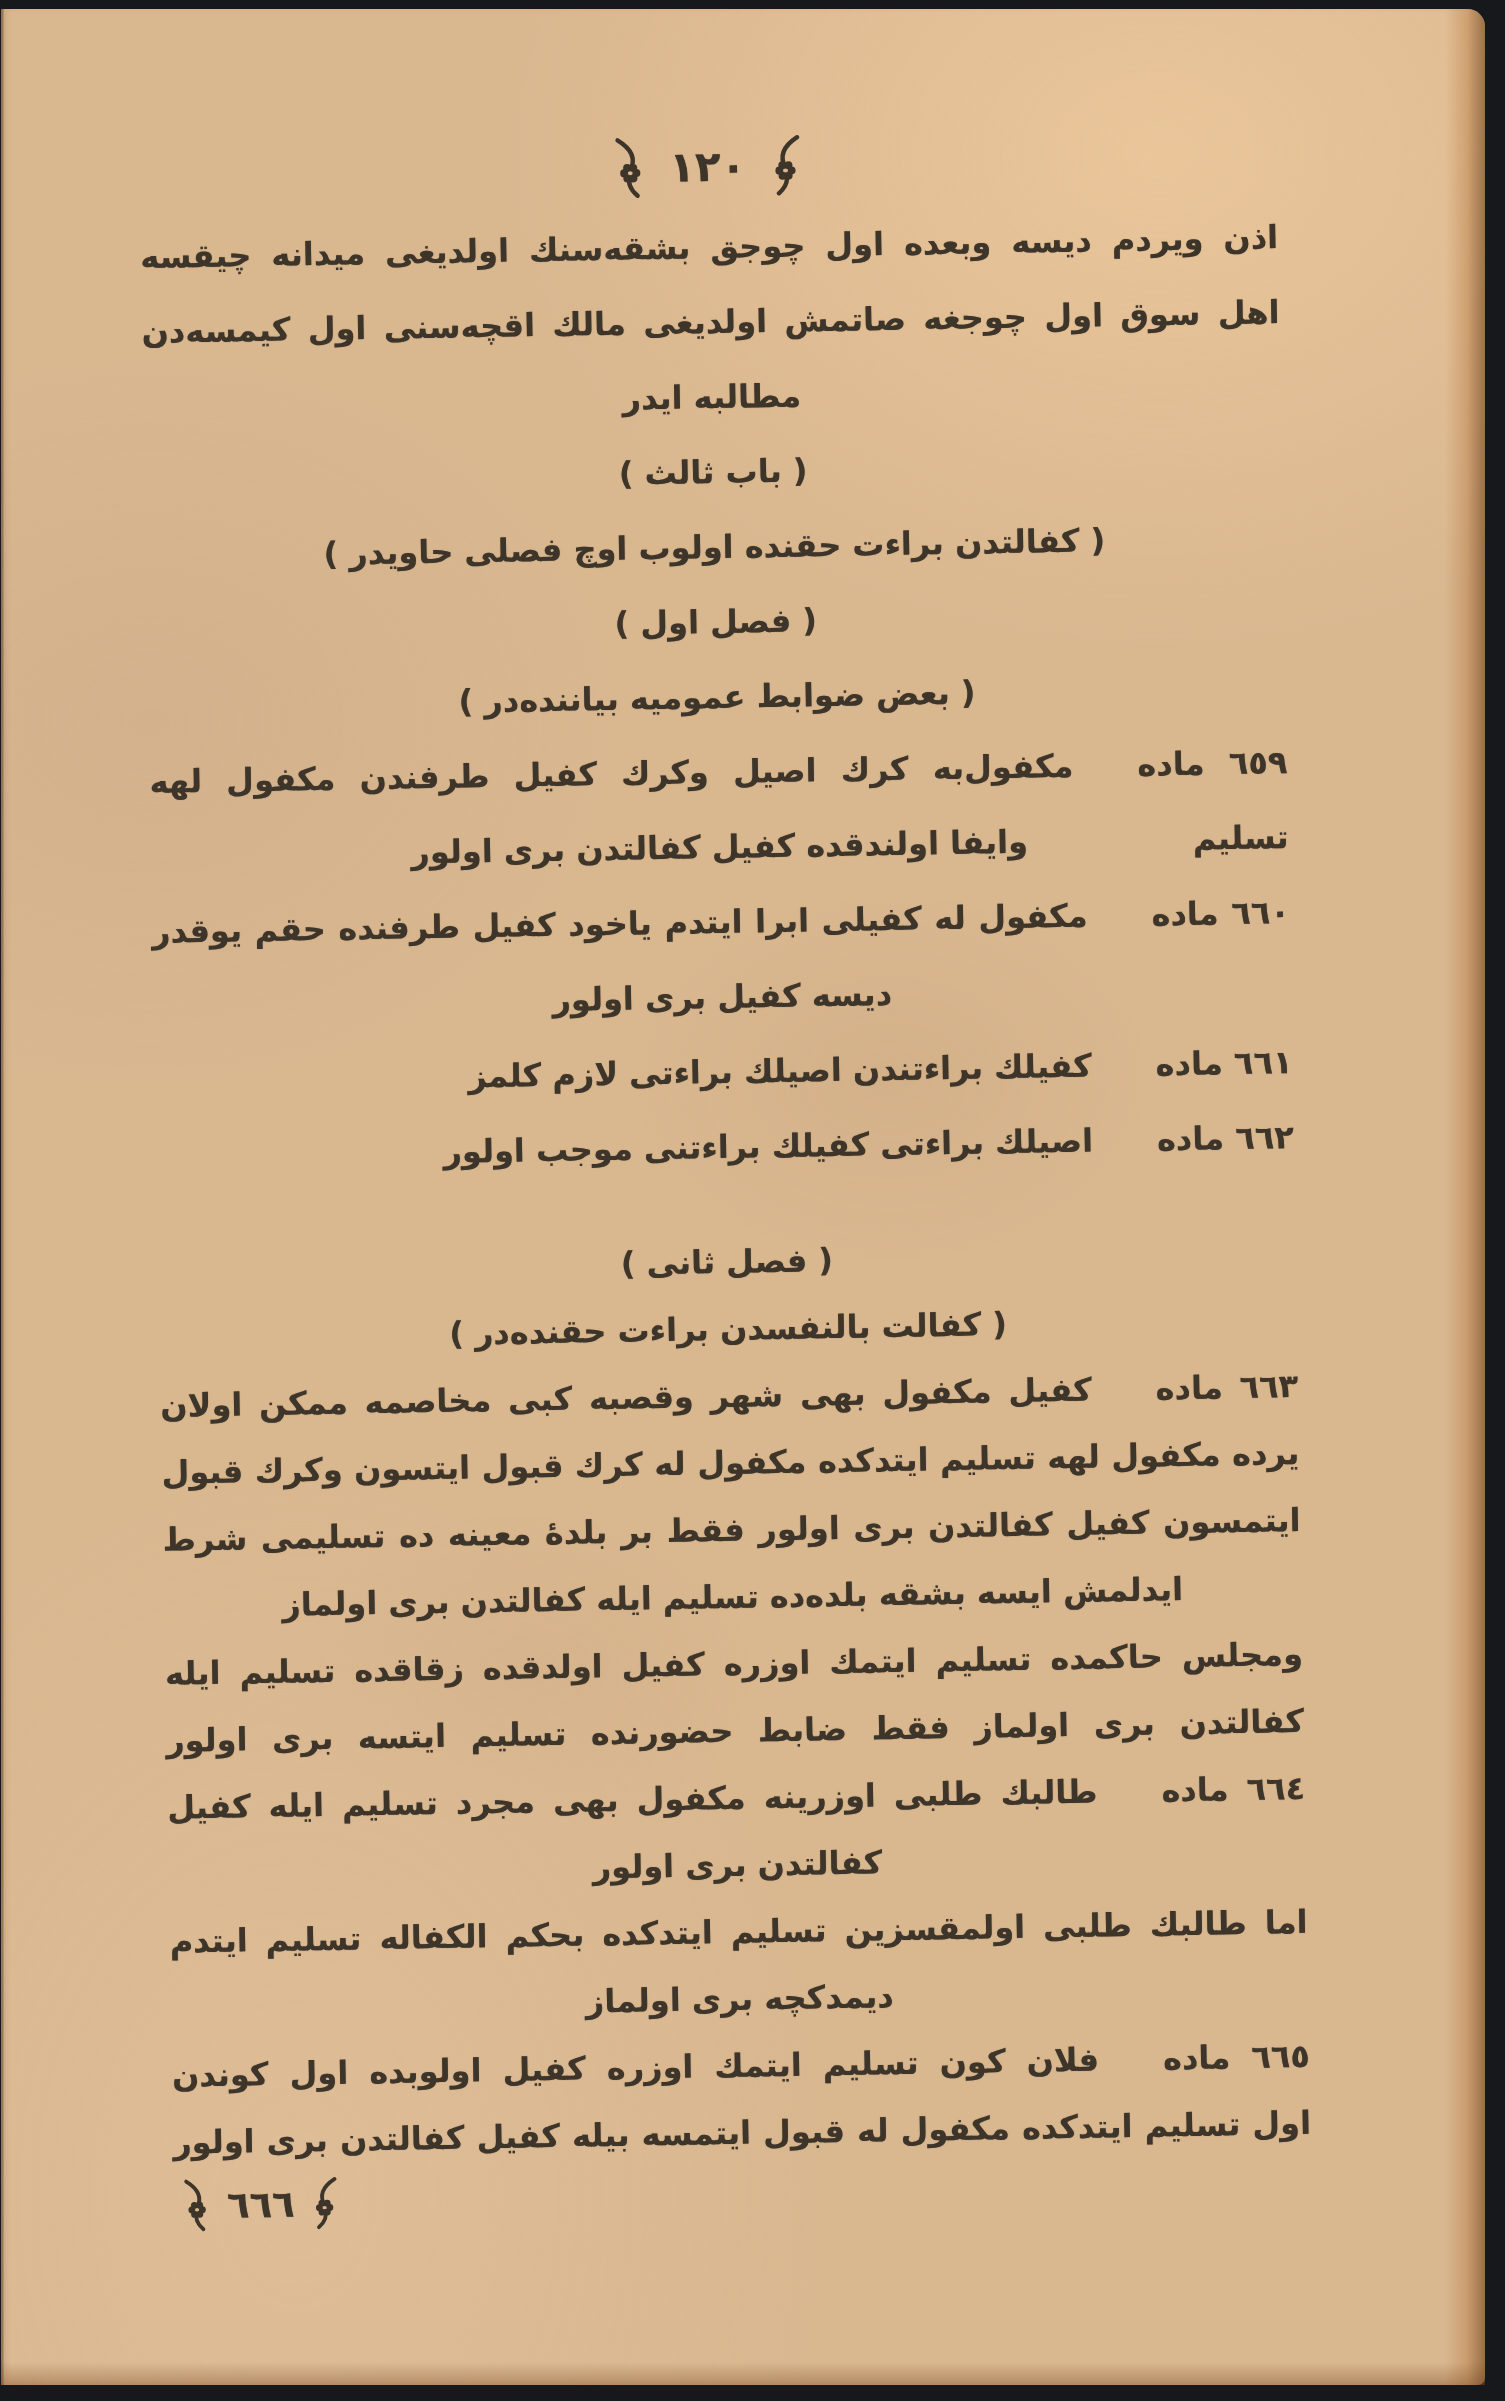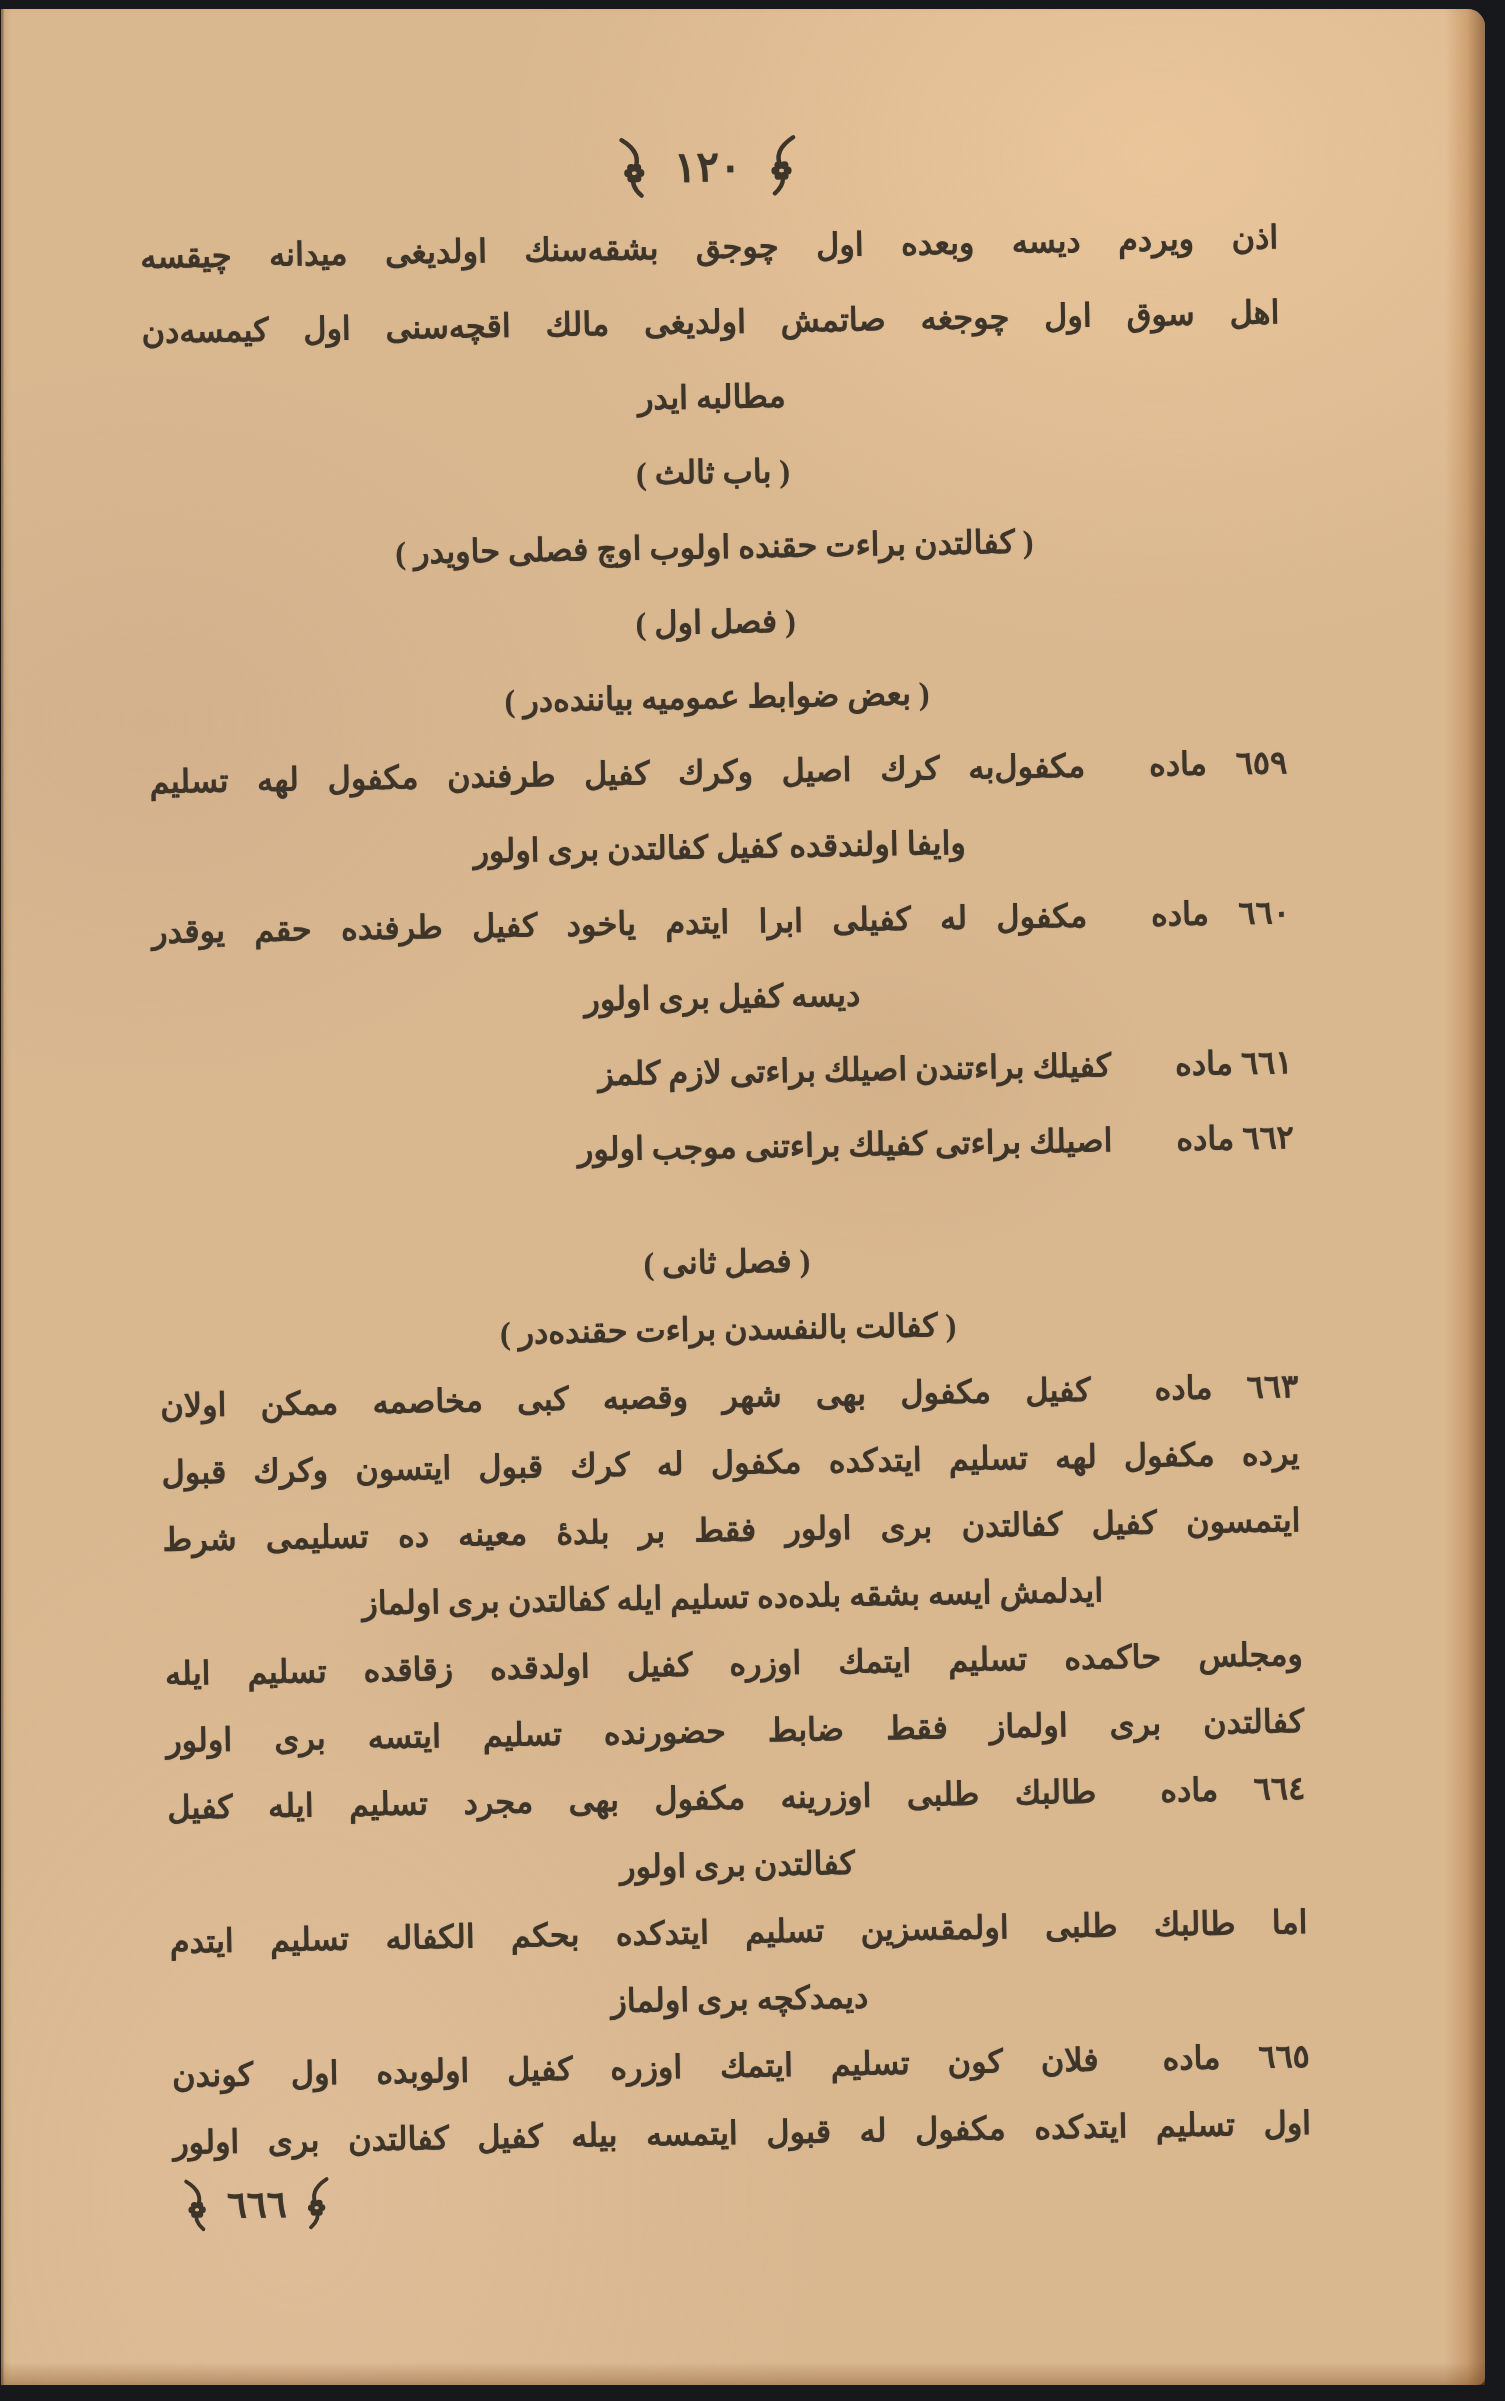--- a/index.html
+++ b/index.html
@@ -19,21 +19,20 @@
     background:
       radial-gradient(1093px 831px at 78% 6%, rgba(236,199,156,.9) 0%, rgba(236,199,156,0) 60%),
       radial-gradient(787px 612px at 10% 30%, rgba(205,172,138,.55) 0%, rgba(205,172,138,0) 60%),
       radial-gradient(962px 1312px at 20% 92%, rgba(223,190,153,.8) 0%, rgba(223,190,153,0) 55%),
       radial-gradient(367px 262px at 60% 45%, rgba(186,148,108,.18) 0%, rgba(186,148,108,0) 70%),
       radial-gradient(332px 227px at 35% 70%, rgba(186,148,108,.14) 0%, rgba(186,148,108,0) 70%),
       var(--paper);
     border-top-right-radius:17.5px;
     border-bottom-right-radius:7px;
     box-shadow:inset 3.5px 0 0 rgba(60,40,20,.35), inset 7px 0 8.7px -5.2px rgba(60,40,20,.3);
-    font-family:Liberation Serif, serif;
   }
   .edge-right{
     position:absolute;top:0;right:0;bottom:0;width:40px;
     background:linear-gradient(to right, rgba(150,85,30,0) 0%, rgba(165,95,35,.30) 55%, rgba(95,50,15,.55) 100%);
     border-top-right-radius:17.5px;
   }
   .edge-bottom{
     position:absolute;left:0;right:0;bottom:0;height:23px;
     background:linear-gradient(to bottom, rgba(120,70,25,0) 0%, rgba(110,60,20,.35) 100%);
   }

